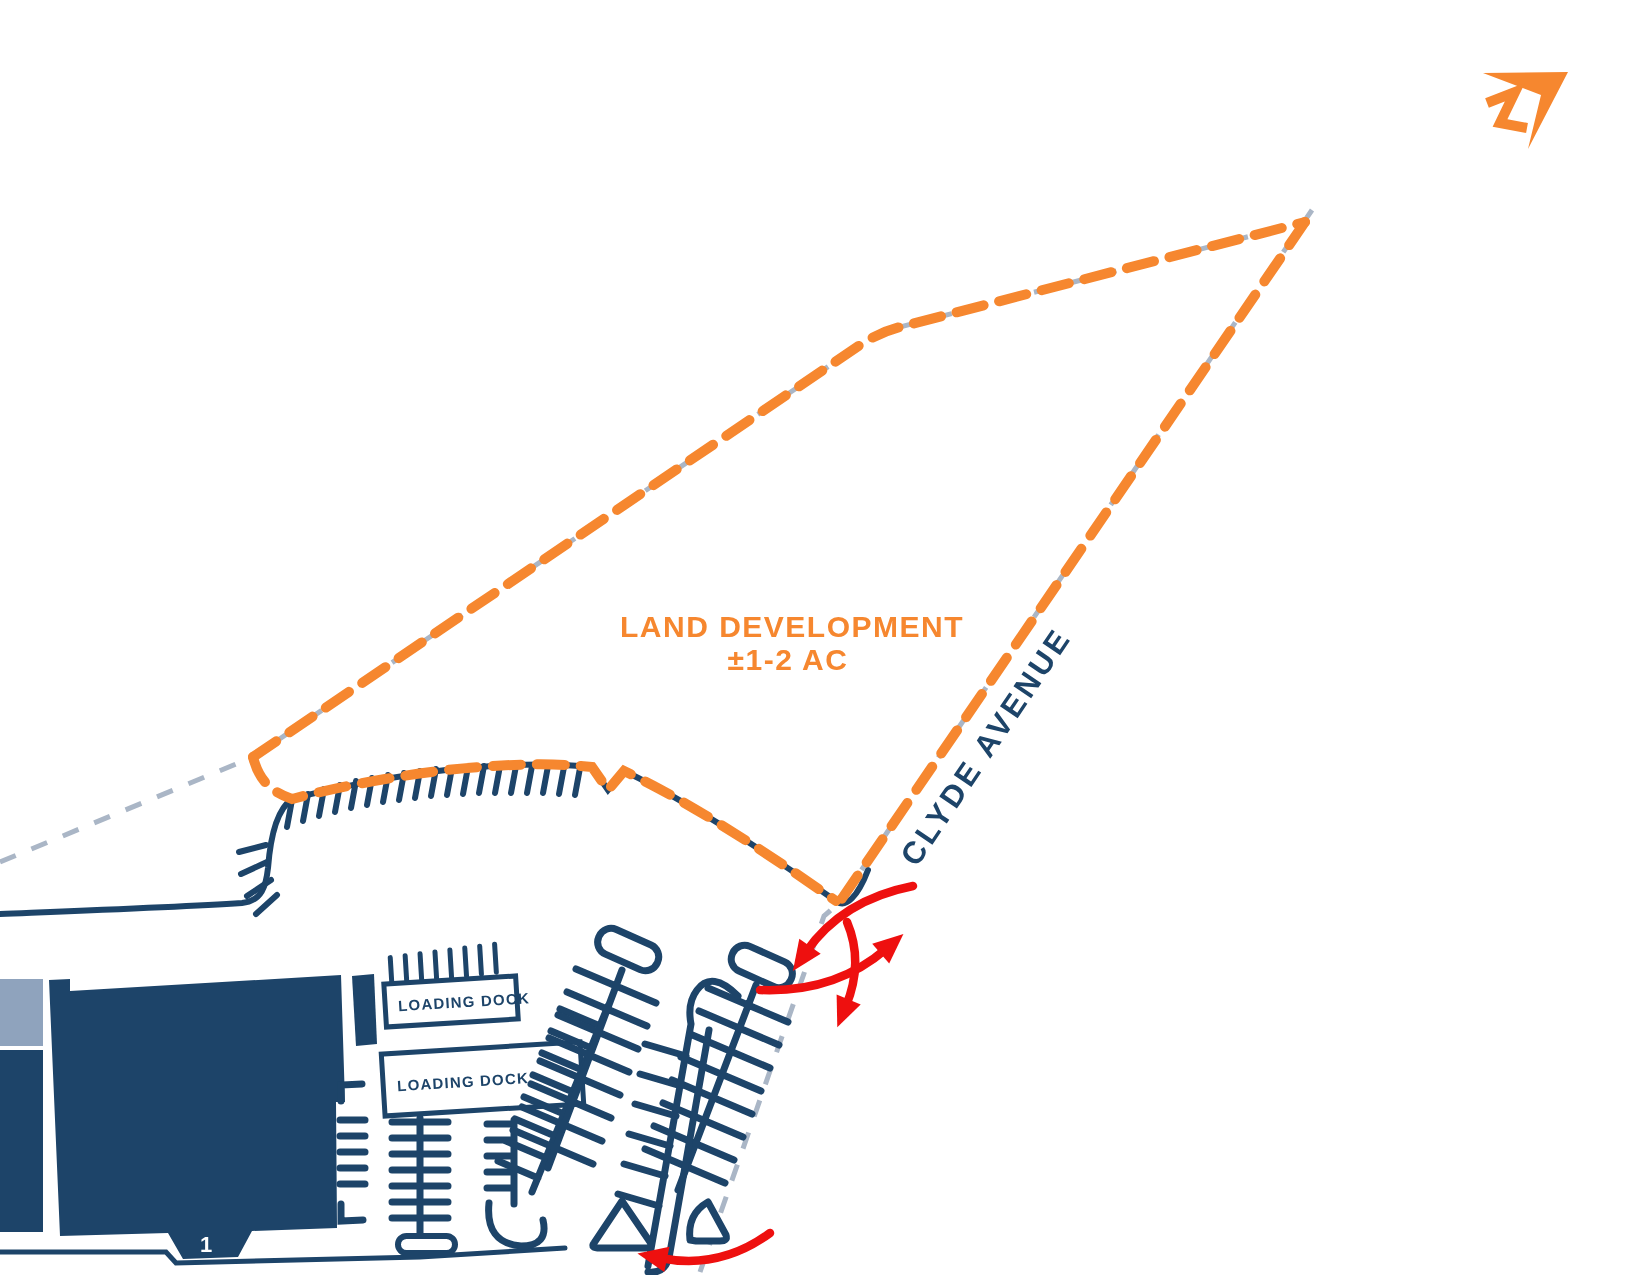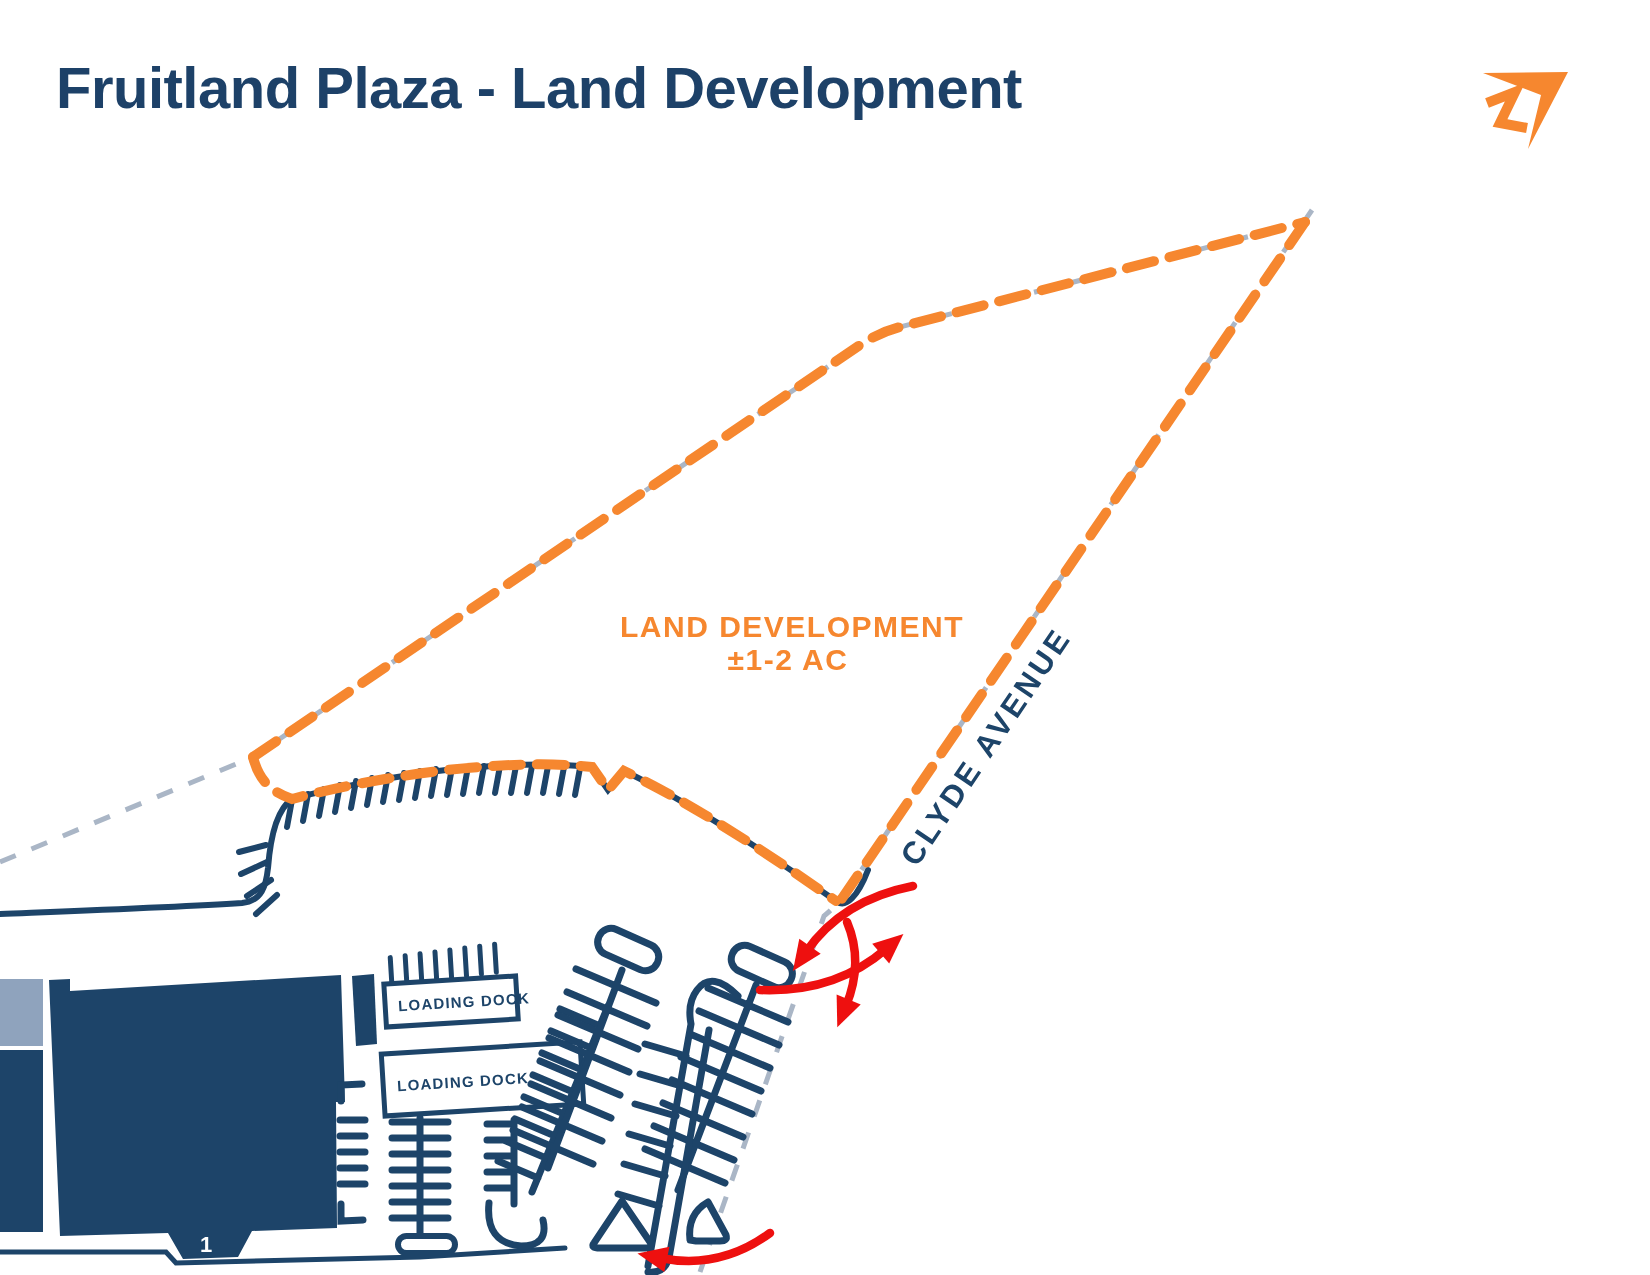--- a/index.html
+++ b/index.html
@@ -26,21 +26,20 @@
   .lbl-unit{font-size:22px;font-weight:700;fill:#ffffff;}
   .navyline{stroke:var(--navy);fill:none;}
   .grayline{stroke:var(--gray-dash);fill:none;}
 </style>
 </head>
 <body>
 
 <div class="canvas">
 
   <div class="header">
-    <div class="title">Fruitland Plaza - Land Development</div>
   </div>
 
   <svg class="logo" viewBox="0 0 110 100">
     <path d="M15 13 L100 12 L60 89 L73 35 Z" fill="#F6872F"></path>
     <path d="M19 43 L47 32 L32 63 L59 68" fill="none" stroke="#F6872F" stroke-width="10"></path>
   </svg>
 
   <svg class="plan" viewBox="0 0 1650 1275">
     <defs>
       <marker id="rh" orient="auto" markerUnits="userSpaceOnUse" markerWidth="36" markerHeight="32" refX="9" refY="15">

